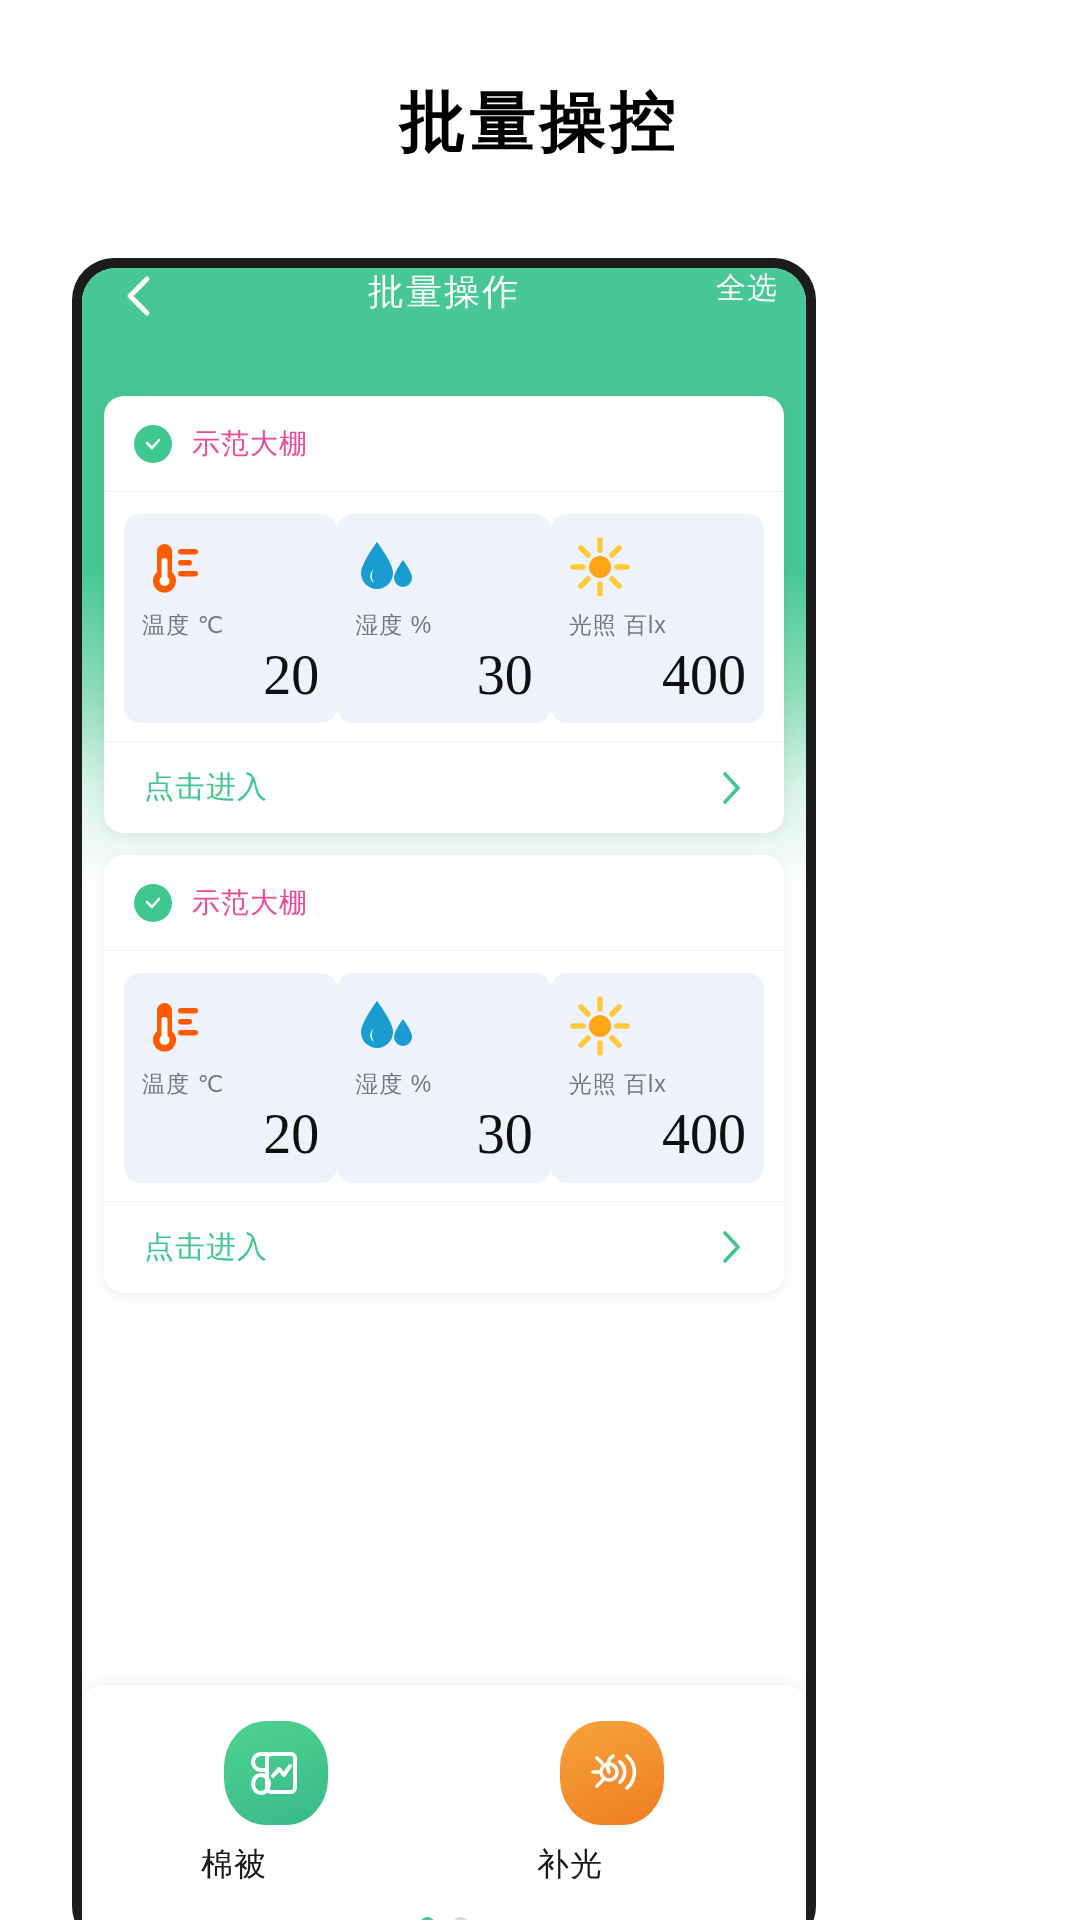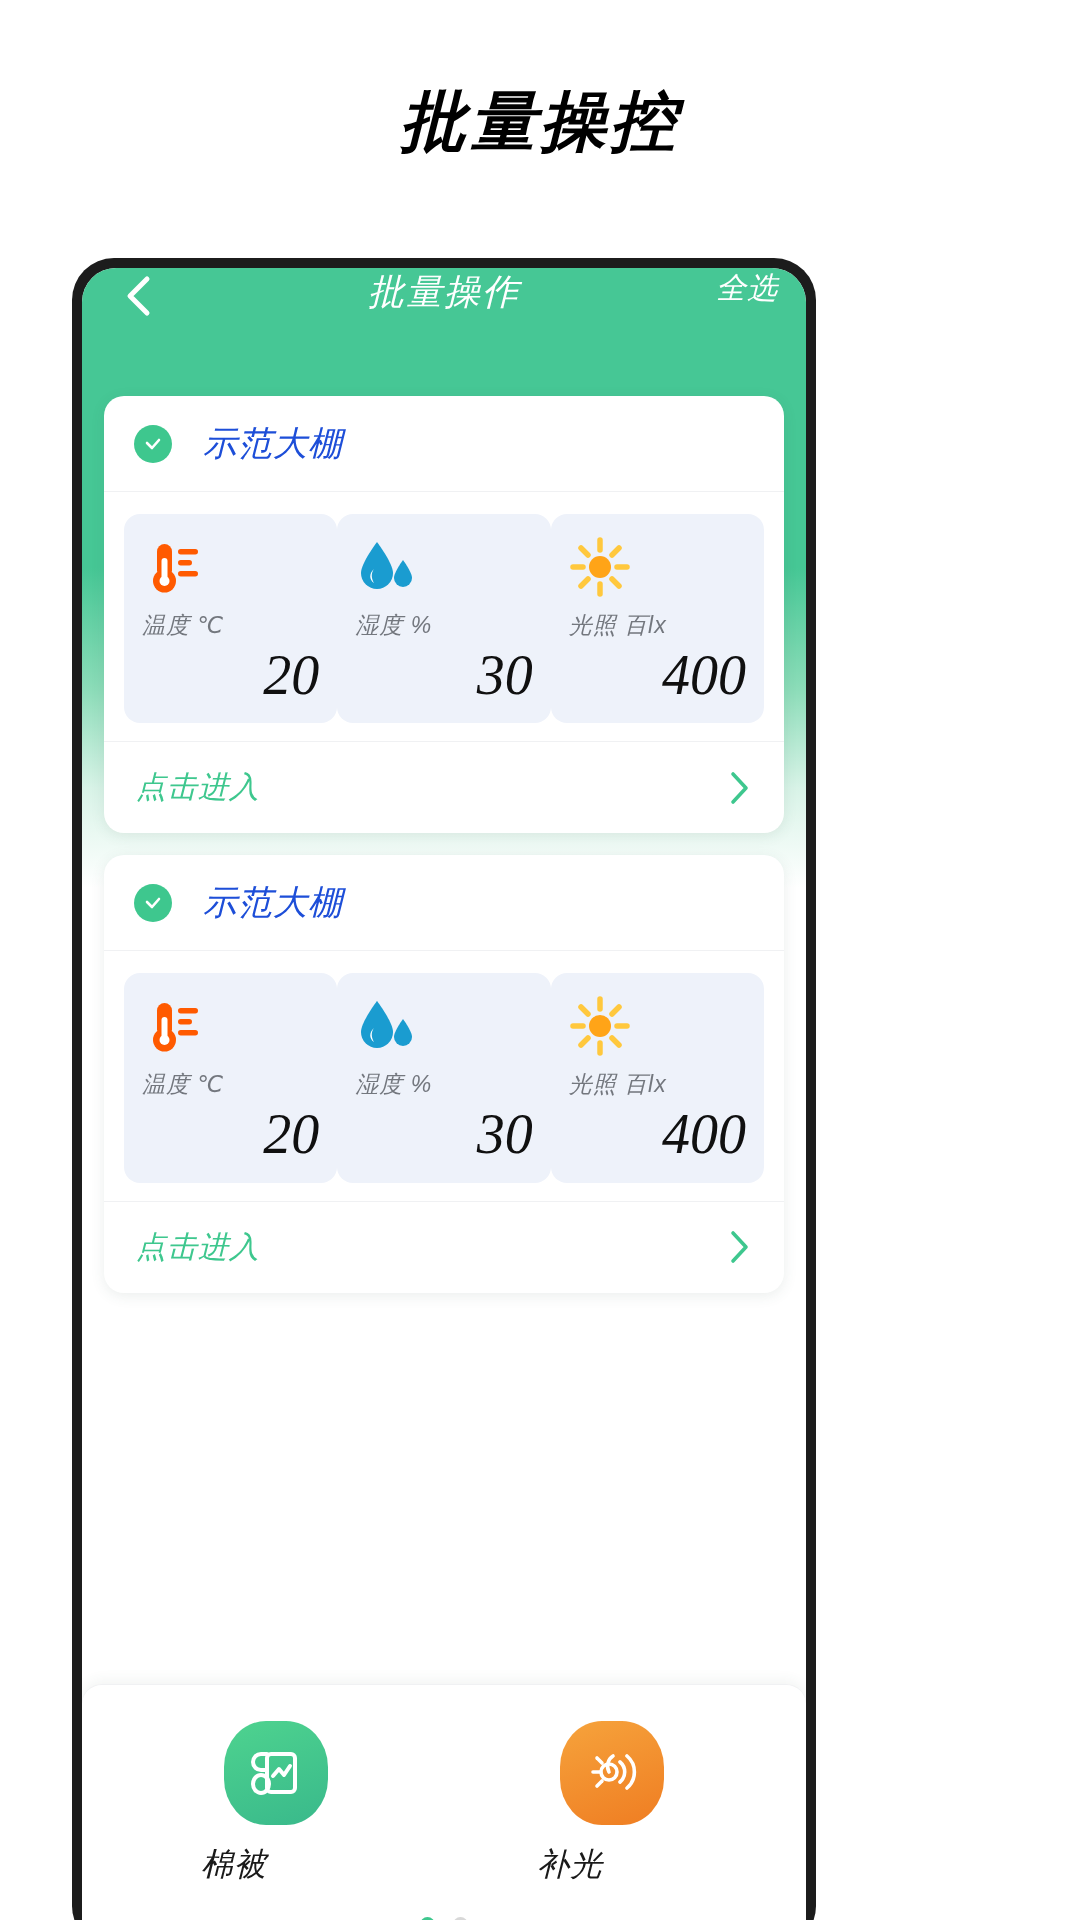--- a/index.html
+++ b/index.html
@@ -3,21 +3,21 @@
 <meta charset="utf-8">
 <style>
   * { box-sizing: border-box; margin: 0; padding: 0; }
   html, body {
     width: 1080px; height: 1920px;
     background: #ffffff;
     font-family: "Liberation Sans", "DejaVu Sans", sans-serif;
     overflow: hidden;
   }
 
-  .page { position: relative; width: 1080px; height: 1920px; background:#fff;font-style:italic; }
+  .page { position: relative; width: 1080px; height: 1920px; background:#fff; }
 
   
   .page-heading {
     position: absolute; top: 88px; left: 0; width: 1080px;
     text-align: center;
     font-size: 66px; font-weight: 700; color: #000;
     letter-spacing: 4px;
     line-height: 1;
   }
 
@@ -96,22 +96,22 @@
   }
   .check {
     width: 38px; height: 38px; border-radius: 50%;
     background: #3ec78e;
     display: flex; align-items: center; justify-content: center;
     flex: none;
     cursor: pointer;
   }
   .check svg { display: block; }
   .gh-name {
-    margin-left: 31px;
-    font-size: 34px; color: #1d4ed8; font-weight: 500;
+    margin-left: 20px;
+    font-size: 28px; color: #ec4899; font-weight: 500;
     letter-spacing: 1px;
   }
 
   .metrics {
     display: flex;
     gap: 0;
     padding: 22px 20px 18px 20px;
   }
   .metric {
     flex: 1 1 0;
@@ -132,21 +132,21 @@
     margin-top: 2px;
     text-align: right;
     font-size: 56px; color: #101010; font-weight: 400;
     line-height: 1.15;
     font-family: "Liberation Serif", "DejaVu Serif", serif;
   }
 
   .gh-foot {
     display: flex; align-items: center; justify-content: space-between;
     height: 92px;
-    padding: 0 32px;
+    padding: 0 40px;
     border-top: 1px solid #f0f1f3;
     cursor: pointer;
   }
   .gh-foot-text { font-size: 30px; color: #3ec78e; letter-spacing: 1px; }
   .gh-foot-arrow svg { display: block; }
 
   
   .bottom-bar {
     position: absolute; left: 0; right: 0; bottom: 0;
     background: #ffffff;

